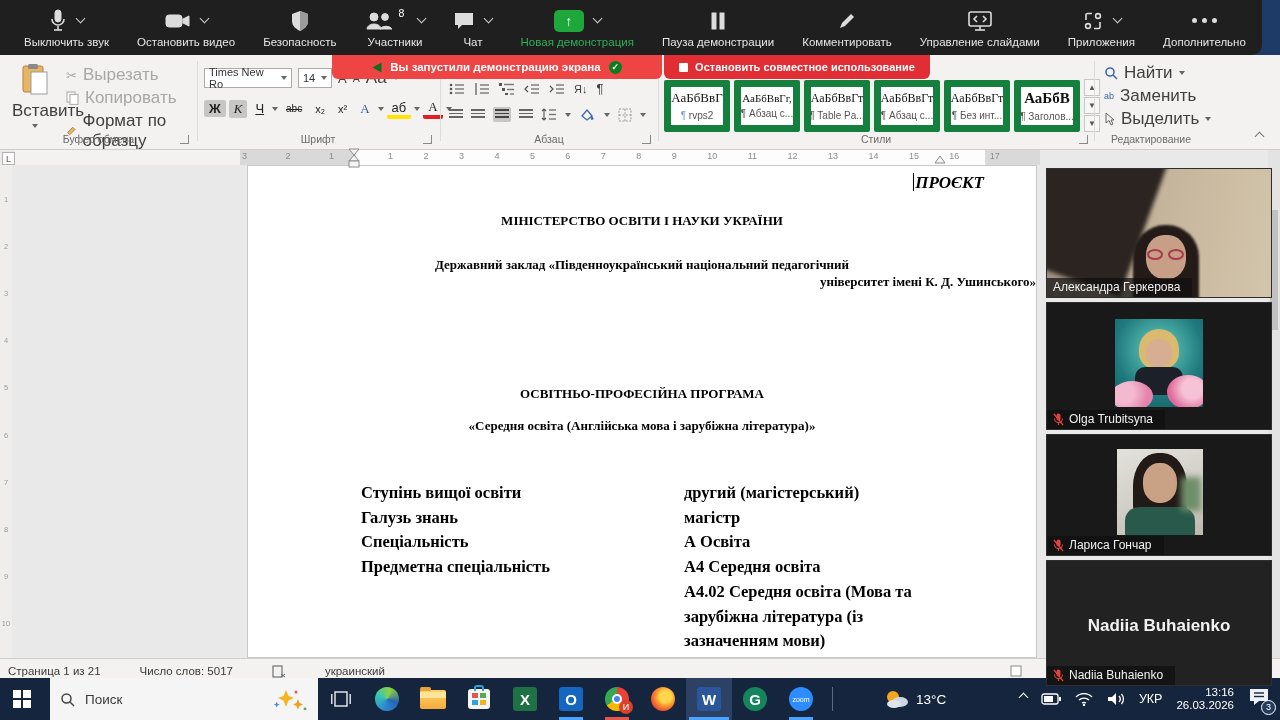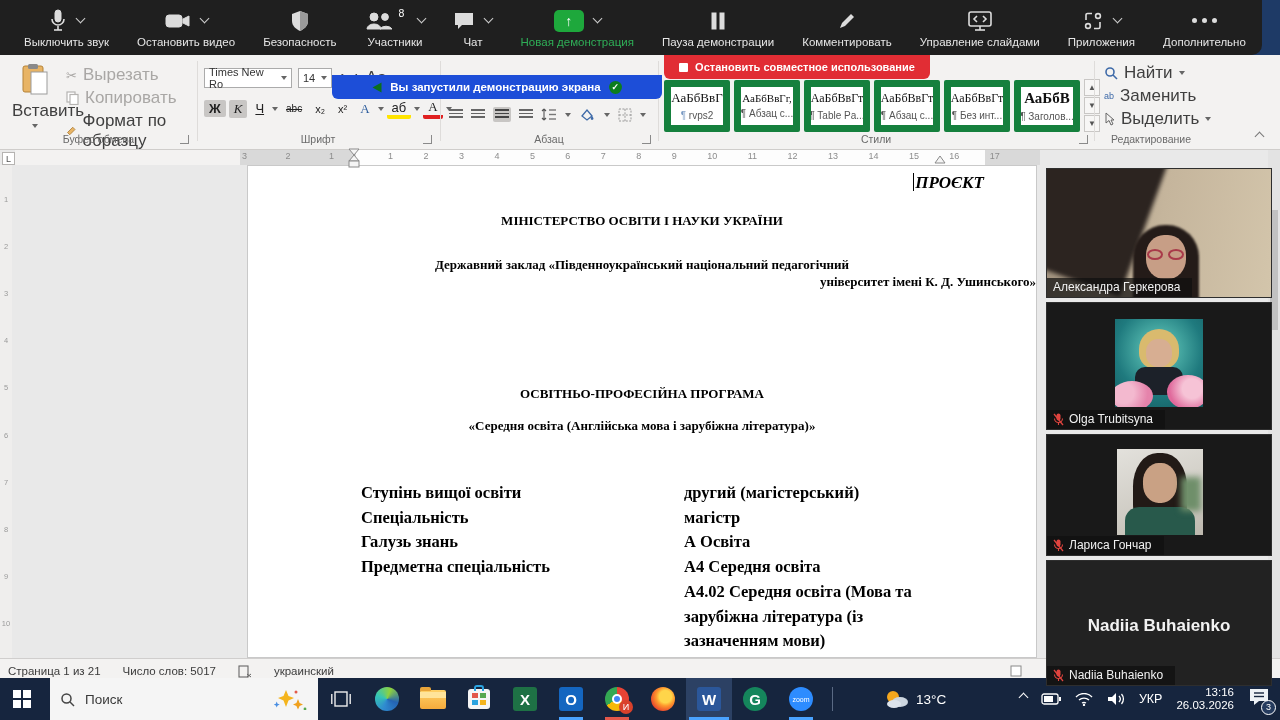--- a/index.html
+++ b/index.html
@@ -17,23 +17,23 @@
   .zbtn-label { font-size:11.5px; color:#e6e6e6; white-space:nowrap; }
   .zbtn-label.green { color:#2fae57; }
   .chev { width:7px; height:7px; border-right:1.7px solid #cfcfcf; border-bottom:1.7px solid #cfcfcf;
     transform:rotate(45deg); margin-top:-4px; }
   .zicon { fill:#dcdcdc; stroke:#dcdcdc; }
   .badge8 { color:#fff; font-size:10.5px; position:relative; top:-8px; left:-4px; }
   .share-btn { width:30px; height:22px; background:#1ea83c; border-radius:5px; display:flex;
     align-items:center; justify-content:center; color:#fff; font-size:14px; font-weight:bold; }
 
   
-  #green-banner { left:332px; top:55px; width:330px; height:24px; background:#1d4ed8;
+  #green-banner { left:332px; top:55px; width:330px; height:24px; background:#ef4444;
     border-radius:0 0 6px 6px; display:flex; align-items:center; justify-content:center; gap:8px;
-    color:#fff; font-size:11.5px; font-weight:bold; z-index:50;margin-top:20px; }
+    color:#fff; font-size:11.5px; font-weight:bold; z-index:50; }
   #red-banner { left:664px; top:55px; width:266px; height:24px; background:#e12d34;
     border-radius:0 0 6px 6px; display:flex; align-items:center; justify-content:center; gap:7px;
     color:#fff; font-size:11px; font-weight:bold; z-index:50; }
   .stop-square { width:9px; height:9px; background:#fff; border-radius:1px; }
   .shield-ok { width:13px; height:13px; background:#0c7d1e; border-radius:50% 50% 50% 50%/45% 45% 55% 55%;
     color:#fff; font-size:9px; line-height:13px; text-align:center; }
   .spark { width:0; height:0; border-left:5px solid transparent; border-right:5px solid transparent;
     border-bottom:9px solid #0b6f1c; transform:rotate(-90deg); }
 
   
@@ -77,21 +77,21 @@
   #doc-bg { left:0; top:165px; width:1280px; height:493px; background:#e9e9e9; }
   #page { left:247px; top:165px; width:790px; height:493px; background:#fff; border:1px solid #c9c9c9;
     overflow:hidden; font-family:"Liberation Serif", serif; color:#000; z-index:6; }
   .doc-line { position:absolute; width:100%; text-align:center; font-weight:bold; font-size:13px; }
   #doc-proekt { position:absolute; right:52px; top:7px; font-weight:bold; font-style:italic; font-size:17px; }
   .caret { display:inline-block; width:1px; height:18px; background:#000; vertical-align:-3px; margin-right:1px; }
   .doc-cell { position:absolute; font-weight:bold; font-size:16.5px; line-height:24.7px; }
 
   
   #status-bar { left:0; top:658px; width:1280px; height:25px; background:#f3f2f1; border-top:1px solid #d0cecd;
-    display:flex; align-items:center; gap:22px; padding:0 8px; z-index:7; font-size:11.5px; color:#3b3b3b; }
+    display:flex; align-items:center; gap:39px; padding:0 8px; z-index:7; font-size:11.5px; color:#3b3b3b; }
 
   
   #taskbar { left:0; top:678px; width:1280px; height:42px; background:#16253e; z-index:20;
     display:flex; align-items:center; }
   #search-box { width:268px; height:42px; background:#f5f5f5; display:flex; align-items:center;
     padding:0 10px; gap:10px; margin-left:6px; }
   #search-box .ph { color:#3a3a3a; font-size:13.5px; flex:1; }
   .tb-slot { width:46px; height:42px; display:flex; align-items:center; justify-content:center; position:relative; }
   .tb-slot.active { background:#2c4164; }
   .underline { position:absolute; bottom:0; left:11px; width:24px; height:3px; background:#4aa3ff; }
@@ -508,22 +508,22 @@
 <div id="page" class="abs">
   <div id="doc-proekt"><span class="caret"></span><span>ПРОЄКТ</span></div>
   <div class="doc-line" style="top:47px;">МІНІСТЕРСТВО ОСВІТИ І НАУКИ УКРАЇНИ</div>
   <div class="doc-line" style="top:91px;">Державний заклад «Південноукраїнський національний педагогічний</div>
   <div class="doc-line" style="top:108px;text-align:right;">університет імені К. Д. Ушинського»</div>
   <div class="doc-line" style="top:220px;">ОСВІТНЬО-ПРОФЕСІЙНА ПРОГРАМА</div>
   <div class="doc-line" style="top:252px;">«Середня освіта (Англійська мова і зарубіжна література)»</div>
 
   <div class="doc-cell" style="left:113px;top:315px;">
     <div>Ступінь вищої освіти</div>
+    <div>Галузь знань</div>
     <div>Спеціальність</div>
-    <div>Галузь знань</div>
     <div>Предметна спеціальність</div>
   </div>
   <div class="doc-cell" style="left:436px;top:315px;">
     <div>другий (магістерський)</div>
     <div>магістр</div>
     <div>А Освіта</div>
     <div>А4 Середня освіта</div>
     <div>А4.02 Середня освіта (Мова та</div>
     <div>зарубіжна література (із</div>
     <div>зазначенням мови)</div>

